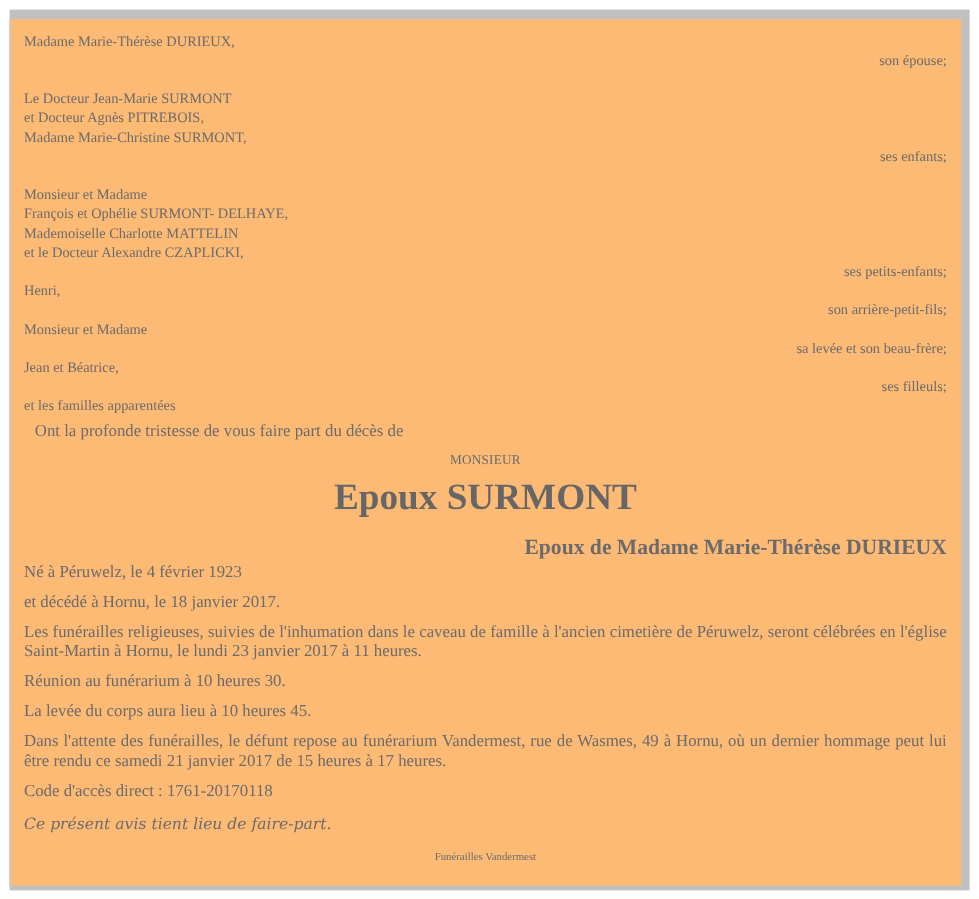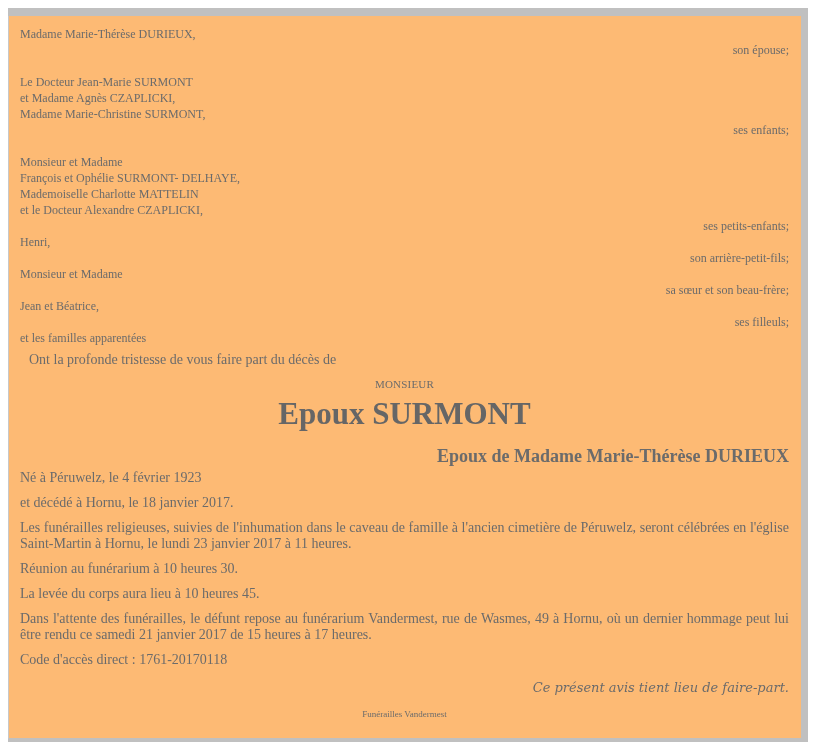--- a/index.html
+++ b/index.html
@@ -9,60 +9,60 @@
     .content { position: absolute; left: 11px; top: 10px; width: 769px; font-size: 12px; line-height: 16px; }
     .line { white-space: nowrap; height: 16px; }
     .role { text-align: right; height: 16px; }
     .gap { height: 16px; }
     .intro { font-size: 14px; margin-top: 4px; margin-left: 9px; height: 20px; line-height: 20px; }
     .title-small { text-align: center; font-size: 11px; margin-top: 6px; height: 16px; letter-spacing: 0.2px; }
     .title-name { text-align: center; font-size: 31px; font-weight: bold; line-height: 36px; height: 38px; margin-top: 4px; color: #666; }
     .title-spouse { text-align: right; font-size: 18px; font-weight: bold; margin-top: 12px; height: 20px; line-height: 20px; }
     .p { font-size: 14px; line-height: 16px; margin-top: 9px; text-align: justify; }
     .p.first { margin-top: 4px; }
-    .closing { text-align: right; font-style: italic; font-size: 15px; margin-top: 12px; height: 18px; font-family: "DejaVu Serif", serif; font-size: 13px; }
+    .closing { text-align: left; font-style: italic; font-size: 15px; margin-top: 12px; height: 18px; font-family: "DejaVu Serif", serif; font-size: 13px; }
     .footer { text-align: center; font-size: 9px; margin-top: 8px; height: 12px; }
   </style>
 </head>
 <body>
 
 <div class="frame"></div>
 <div class="card">
   <div class="content">
 
     <div>
       <div class="line">Madame Marie-Thérèse DURIEUX,</div>
       <div class="role">son épouse;</div>
     </div>
     <div class="gap"></div>
 
     <div>
       <div class="line">Le Docteur Jean-Marie SURMONT</div>
-      <div class="line">et Madame Agnès CZAPLICKI,</div>
+      <div class="line">et Docteur Agnès PITREBOIS,</div>
       <div class="line">Madame Marie-Christine SURMONT,</div>
       <div class="role">ses enfants;</div>
     </div>
     <div class="gap"></div>
 
     <div>
       <div class="line">Monsieur et Madame</div>
       <div class="line">François et Ophélie SURMONT- DELHAYE,</div>
       <div class="line">Mademoiselle Charlotte MATTELIN</div>
       <div class="line">et le Docteur Alexandre CZAPLICKI,</div>
       <div class="role">ses petits-enfants;</div>
     </div>
 
     <div>
       <div class="line">Henri,</div>
       <div class="role">son arrière-petit-fils;</div>
     </div>
 
     <div>
       <div class="line">Monsieur et Madame</div>
-      <div class="role">sa sœur et son beau-frère;</div>
+      <div class="role">sa levée et son beau-frère;</div>
     </div>
 
     <div>
       <div class="line">Jean et Béatrice,</div>
       <div class="role">ses filleuls;</div>
     </div>
 
     <div>
       <div class="line">et les familles apparentées</div>
     </div>

